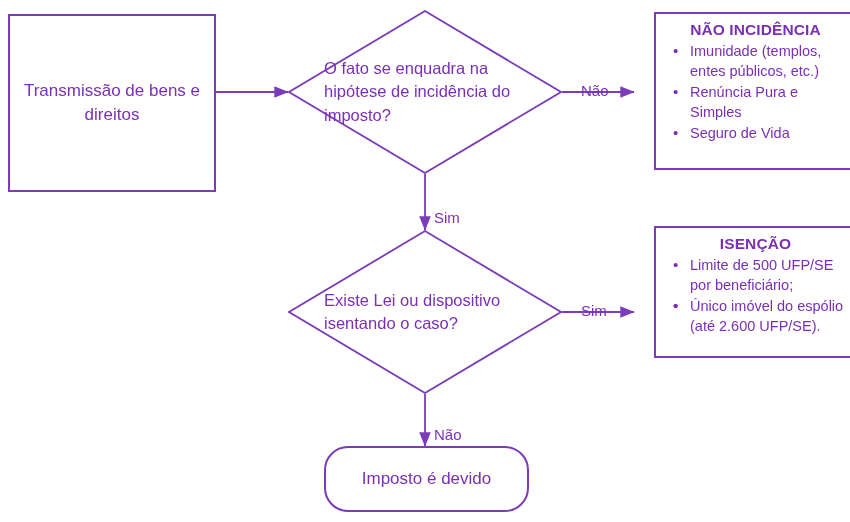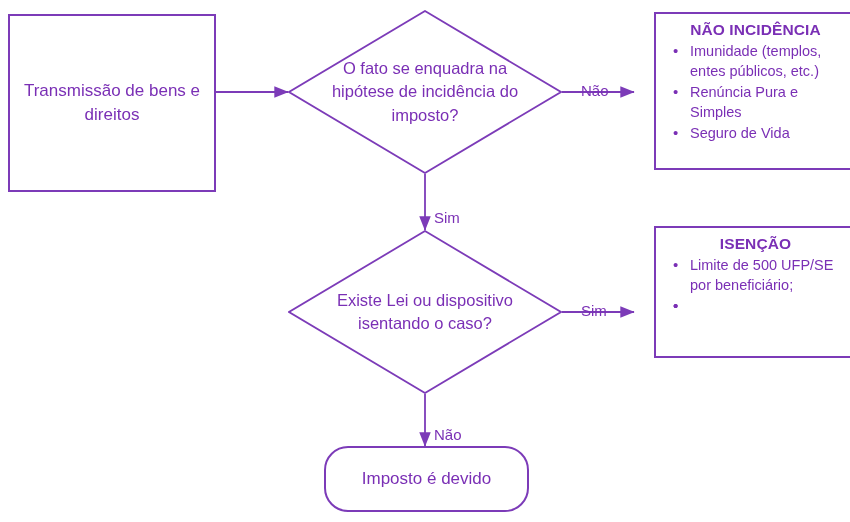--- a/index.html
+++ b/index.html
@@ -122,21 +122,21 @@
   }
   .diamond .diamond-label {
     position: absolute;
     left: 36px;
     top: 0;
     width: 202px;
     height: 164px;
     display: flex;
     align-items: center;
     justify-content: center;
-    text-align: center;
+    text-align: left;
     font-size: 16.5px;
     line-height: 1.42;
     color: #7a2fb5;
   }
   
   .edge-label {
     position: absolute;
     font-size: 15px;
     color: #7a2fb5;
     white-space: nowrap;
@@ -215,20 +215,21 @@
     <ul class="info-list">
       <li>
         <span class="bullet">•</span>
         <span>Limite de 500 UFP/SE por beneficiário;</span>
       </li>
       <li>
         <span class="bullet">•</span>
       </li>
       <li>
         <span class="bullet">•</span>
+        <span>Único imóvel do espólio (até 2.600 UFP/SE).</span>
       </li>
     </ul>
   </div>
 
   <div class="edge-label" id="edge-label-nao-1">Não</div>
   <div class="edge-label" id="edge-label-sim-1">Sim</div>
   <div class="edge-label" id="edge-label-sim-2">Sim</div>
   <div class="edge-label" id="edge-label-nao-2">Não</div>
 
 </div>

